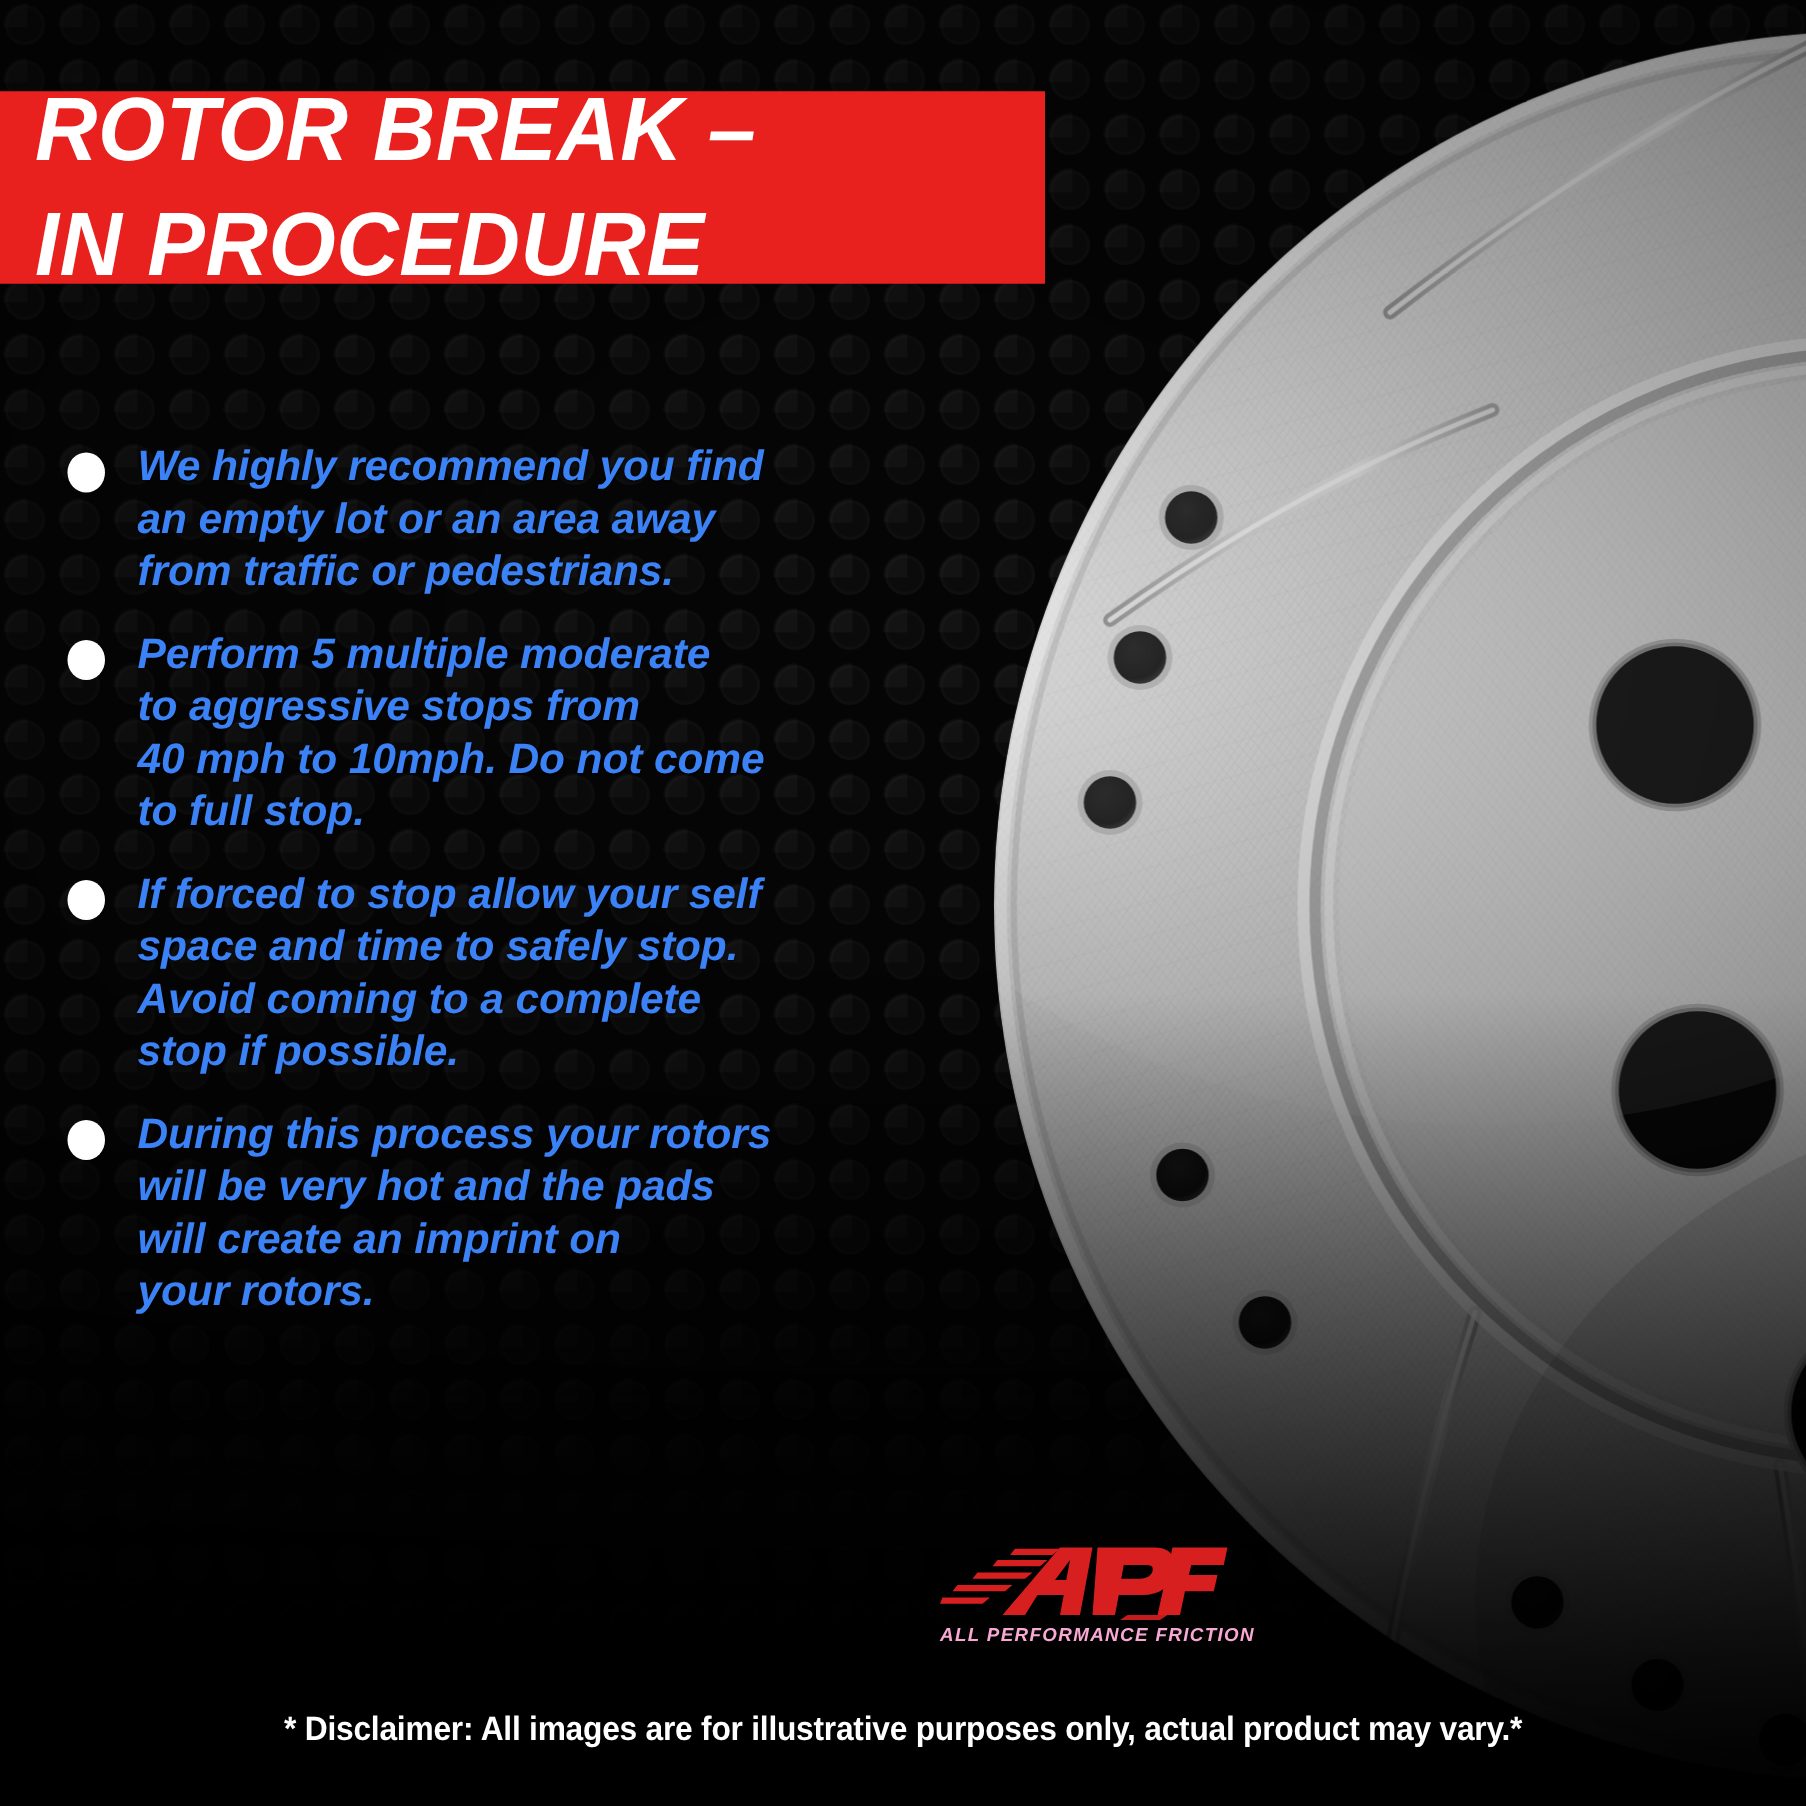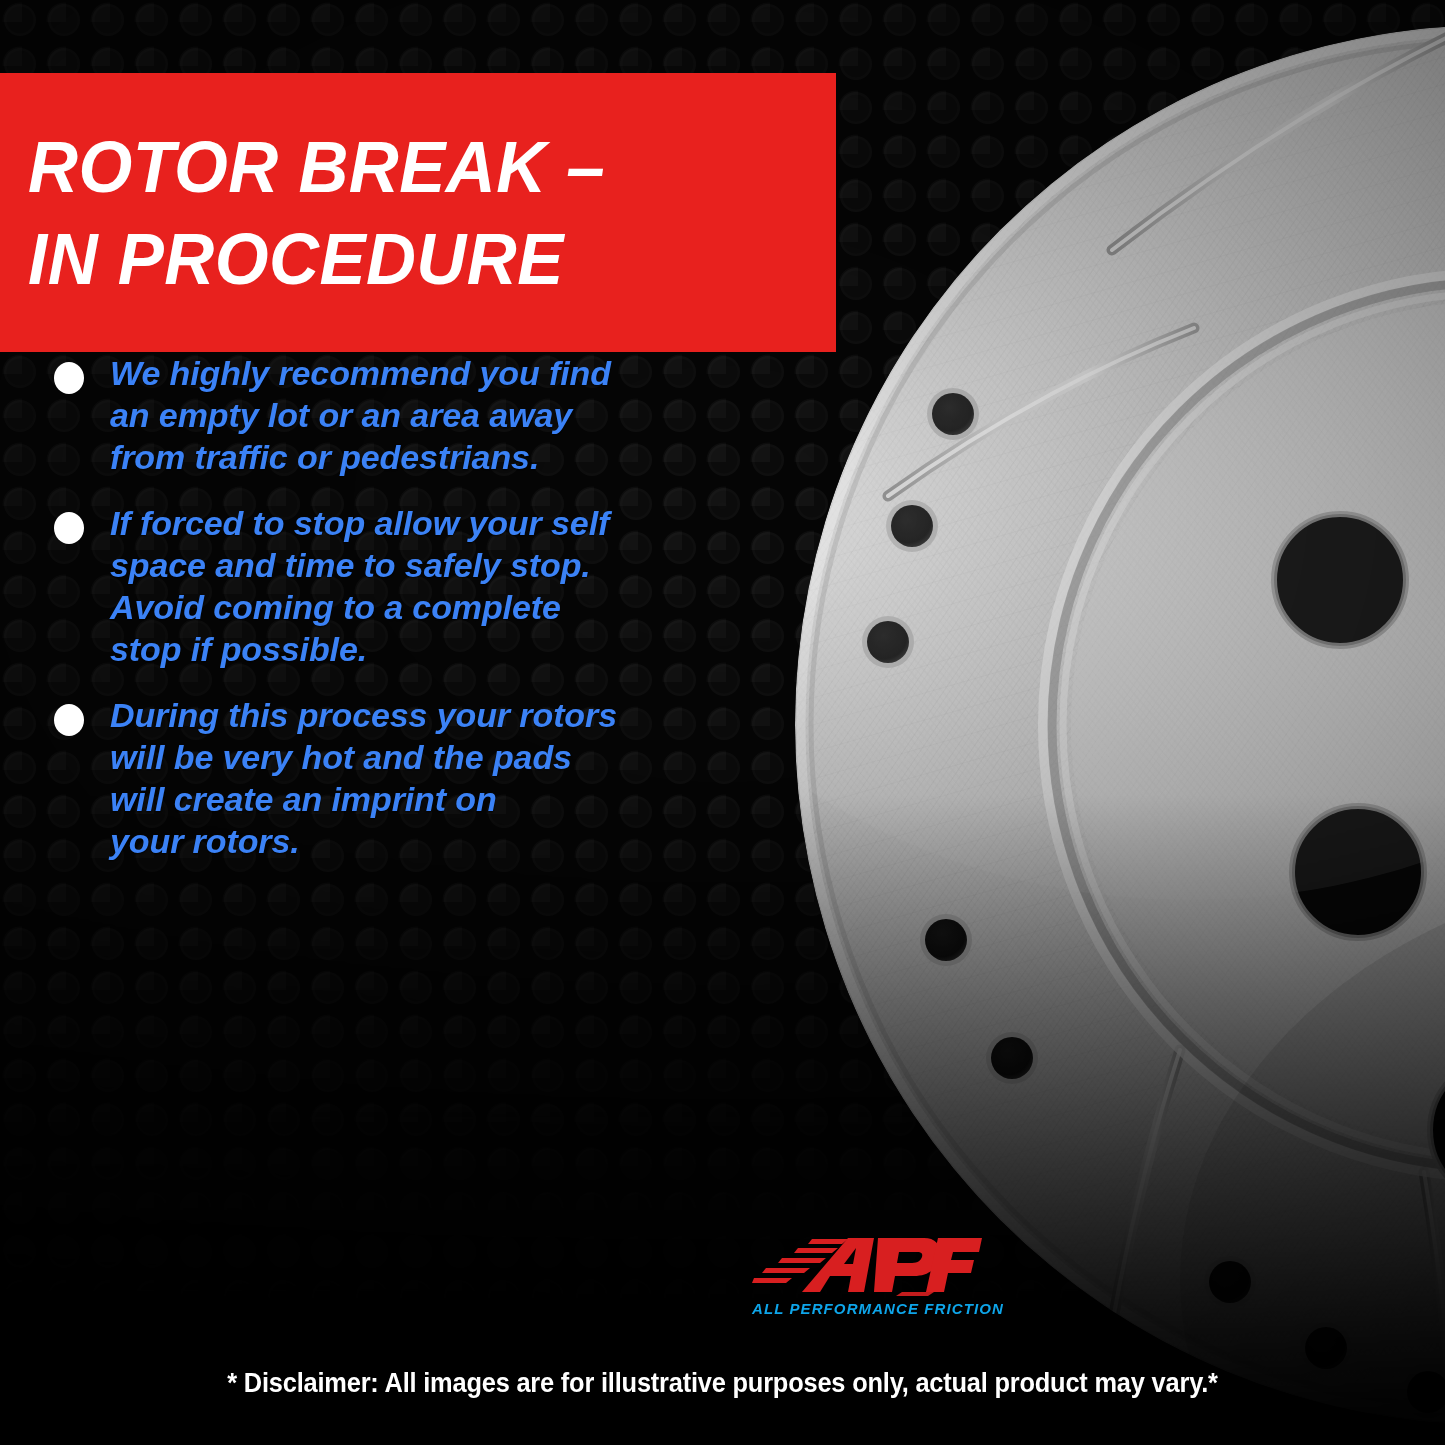--- a/index.html
+++ b/index.html
@@ -49,21 +49,21 @@
     left:760px;top:-180px;
     width:1160px;height:1810px;
     pointer-events:none;
   }
   .rotor-svg{display:block;width:100%;height:100%;}
 
   
   .title-banner{
     position:absolute;
     left:0;top:73px;
-    width:836px;height:279px;
+    width:836px;height:154px;
     background:#E8211E;
     display:flex;flex-direction:column;
     justify-content:center;
     padding:0 0 0 28px;
     box-sizing:border-box;
   }
   .title-line{
     color:#ffffff;
     font-family:"Liberation Sans", sans-serif;
     font-weight:bold;font-style:italic;
@@ -107,21 +107,21 @@
   
   .apf-logo{
     position:absolute;
     left:752px;top:1232px;
     width:230px;height:92px;
   }
   .apf-mark{display:block;width:230px;height:66px;}
   .apf-tagline{
     margin-top:2px;
     text-align:right;
-    color:#0ea5e9;
+    color:#f9a8d4;
     font-family:"Liberation Sans", sans-serif;
     font-style:italic;font-weight:bold;
     font-size:15px;
     letter-spacing:1.1px;
     white-space:nowrap;
   }
 
   
   .disclaimer{
     position:absolute;
@@ -322,20 +322,27 @@
 
   <div class="bullets">
 
     <div class="bullet-item">
       <span class="bullet-dot"></span>
       <div class="bullet-text">We highly recommend you find
 an empty lot or an area away
 from traffic or pedestrians.</div>
     </div>
 
+    <div class="bullet-item">
+      <span class="bullet-dot"></span>
+      <div class="bullet-text">Perform 5 multiple moderate
+to aggressive stops from
+40 mph to 10mph. Do not come
+to full stop.</div>
+    </div>
 
     <div class="bullet-item">
       <span class="bullet-dot"></span>
       <div class="bullet-text">If forced to stop allow your self
 space and time to safely stop.
 Avoid coming to a complete
 stop if possible.</div>
     </div>
 
 

